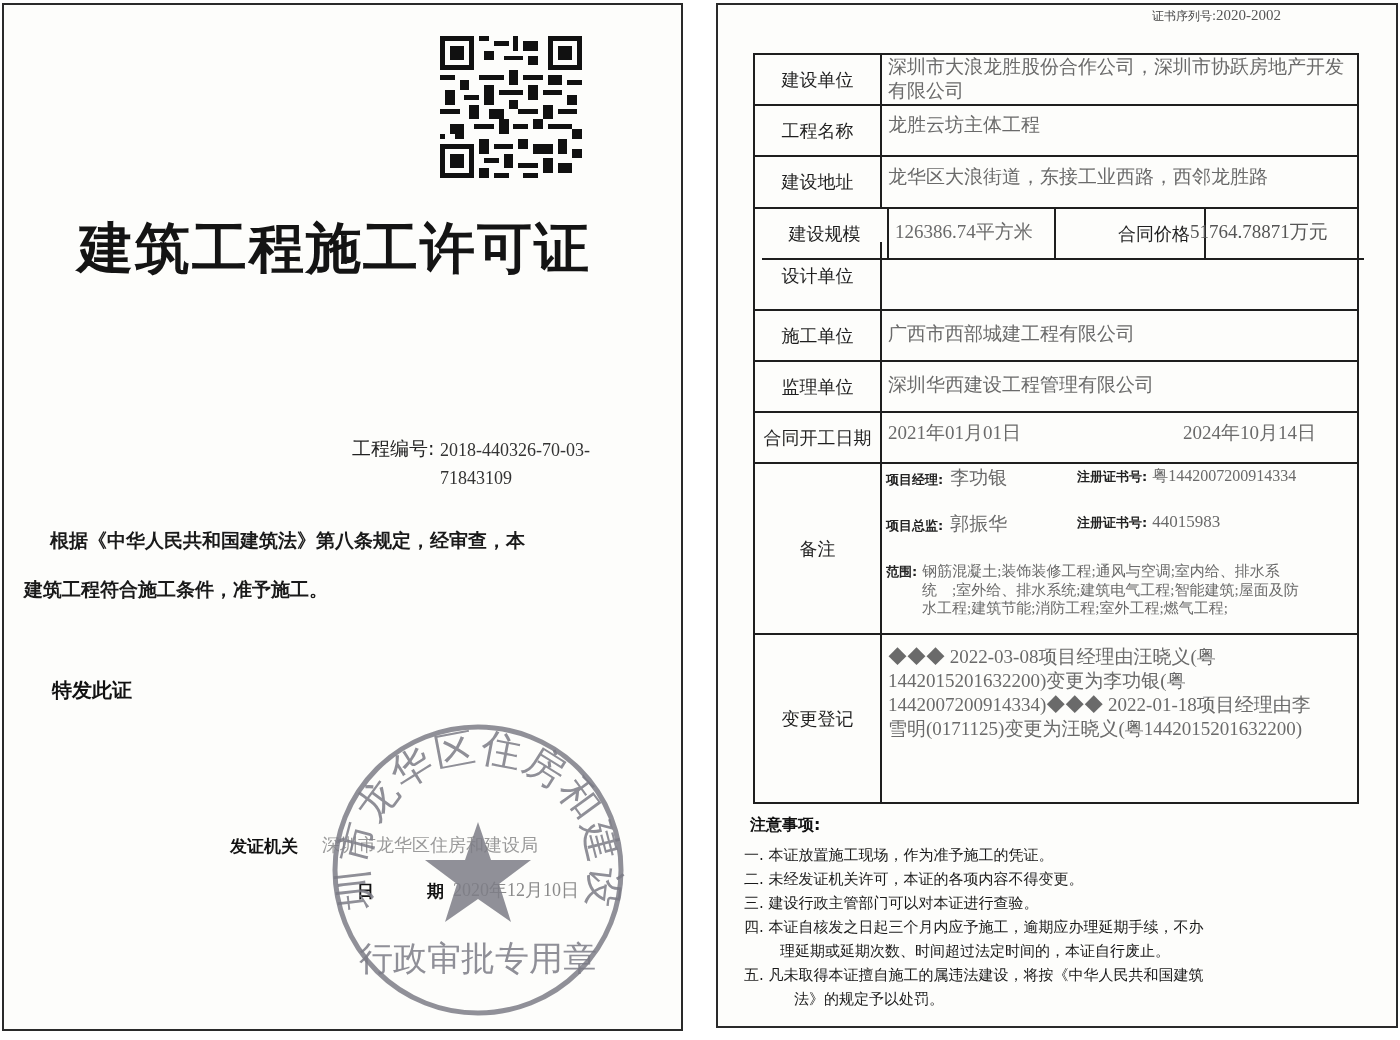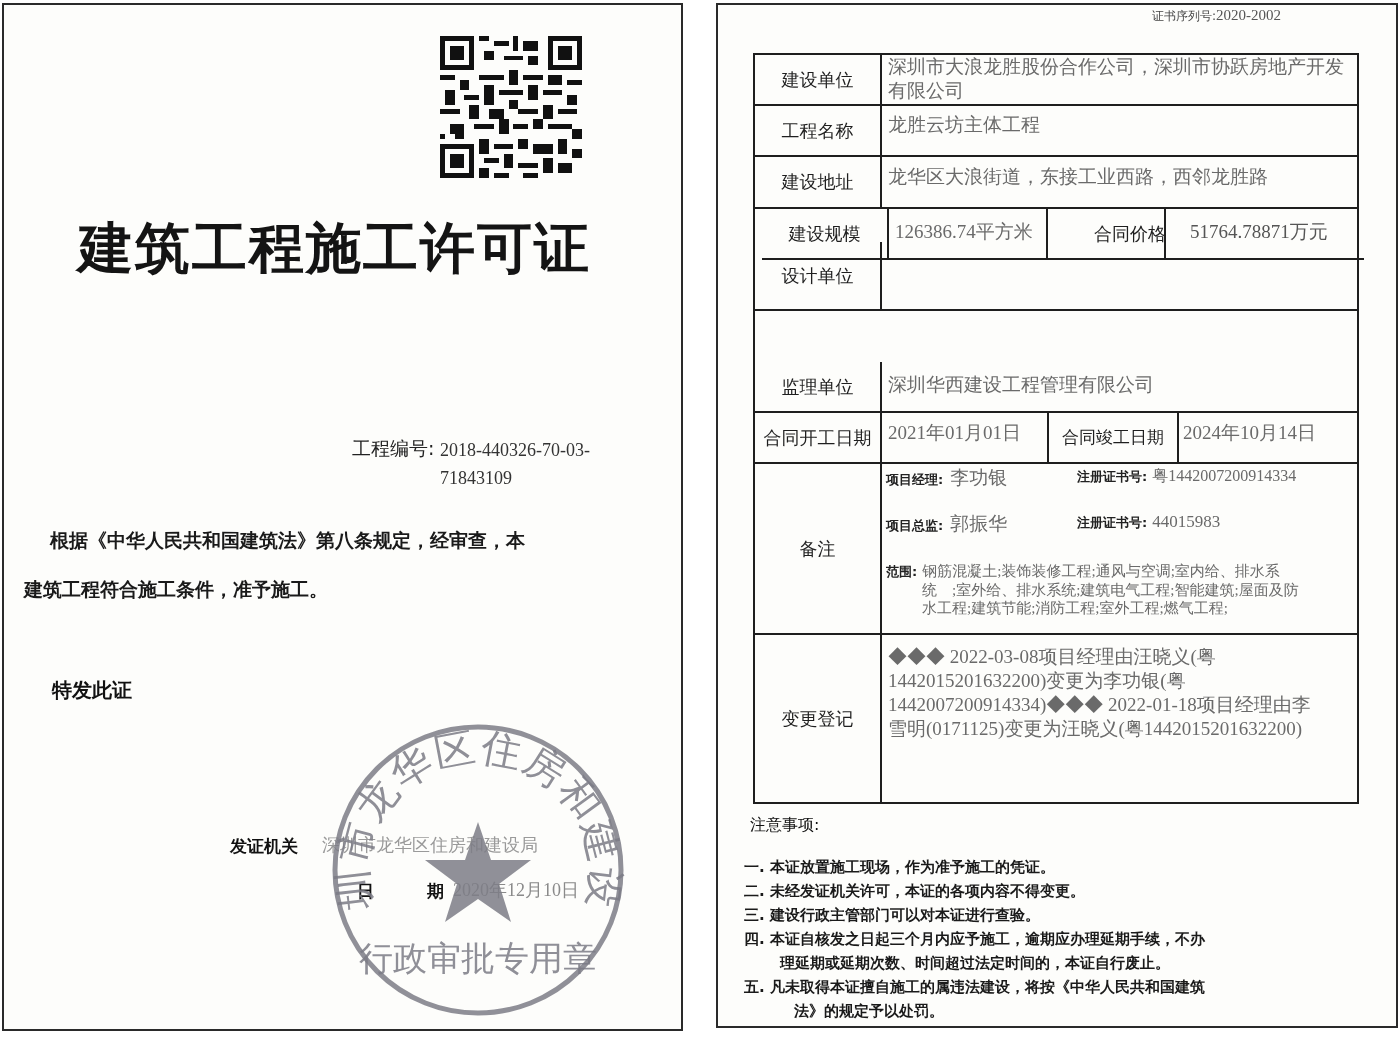--- a/index.html
+++ b/index.html
@@ -33,22 +33,22 @@
   .grid { position: absolute; left: 753px; top: 53px; width: 606px; height: 751px; border: 2px solid #1e1e1e; }
   .row { position: absolute; left: 0; width: 602px; border-bottom: 2px solid #1e1e1e; }
   .row:last-child { border-bottom: none; }
   .cell { position: absolute; top: 0; height: 100%; }
   .lbl { left: 0; width: 127px; border-right: 2px solid #1e1e1e; font-size: 18px; color: #1f1f1f; display: flex; align-items: center; justify-content: center; white-space: nowrap; }
   .val { font-family: "Liberation Serif", serif; font-size: 19px; color: #6a6a6a; padding: 0 4px; line-height: 24px; }
   .small-bold { font-family: "DejaVu Sans", sans-serif; font-size: 13px; font-weight: bold; color: #222; }
   .mid-lbl { border-right: 2px solid #1e1e1e; border-left: 2px solid #1e1e1e; font-size: 18px; color: #1f1f1f; display: flex; align-items: center; justify-content: center; white-space: nowrap; }
 
   .notes { position: absolute; left: 744px; top: 815px; width: 620px; }
-  .notes-title { font-size: 16px; font-weight: normal; margin-bottom: 19px; margin-left: 6px; }
-  .note { font-size: 15px; font-weight: bold; color: #1a1a1a; line-height: 24px; white-space: nowrap; }
+  .notes-title { font-size: 16px; font-weight: bold; margin-bottom: 7px; margin-left: 6px; }
+  .note { font-size: 15px; font-weight: normal; color: #1a1a1a; line-height: 24px; white-space: nowrap; }
   .note.indent { padding-left: 36px; }
   .note.indent2 { padding-left: 50px; }
 </style>
 </head>
 <body>
 
 <div id="left-panel" class="panel"></div>
 
 <svg class="qr" viewBox="0 0 29 29" shape-rendering="crispEdges">
   <rect width="29" height="29" fill="#fdfdfb"></rect>
@@ -162,34 +162,37 @@
     <div class="cell lbl">工程名称</div>
     <div class="cell val" style="left:129px;width:473px;padding-top:7px;">龙胜云坊主体工程</div>
   </div>
   <div class="row" style="top:102px;height:52px;">
     <div class="cell lbl">建设地址</div>
     <div class="cell val" style="left:129px;width:473px;padding-top:8px;">龙华区大浪街道，东接工业西路，西邻龙胜路</div>
   </div>
   <div class="row" style="top:154px;height:51px;margin-left:7px;">
     <div class="cell lbl">建设规模</div>
     <div class="cell val" style="left:129px;width:163px;padding-top:11px;">126386.74平方米</div>
-    <div class="cell mid-lbl" style="left:284px;width:120px;padding-left:48px;">合同价格</div>
+    <div class="cell mid-lbl" style="left:292px;width:152px;padding-left:48px;">合同价格</div>
     <div class="cell val" style="left:424px;width:178px;padding-top:11px;color:#555;">51764.78871万元</div>
   </div>
   <div class="row" style="top:187px;height:69px;">
     <div class="cell lbl">设计单位</div>
+  </div>
+  <div class="row" style="top:256px;height:51px;">
+    <div class="cell lbl">施工单位</div>
+    <div class="cell val" style="left:129px;width:473px;padding-top:11px;">广西市西部城建工程有限公司</div>
   </div>
   <div class="row" style="top:307px;height:51px;">
     <div class="cell lbl">监理单位</div>
     <div class="cell val" style="left:129px;width:473px;padding-top:11px;">深圳华西建设工程管理有限公司</div>
   </div>
   <div class="row" style="top:358px;height:51px;">
     <div class="cell lbl">合同开工日期</div>
     <div class="cell val" style="left:129px;width:163px;padding-top:8px;">2021年01月01日</div>
-    <div class="cell mid-lbl" style="left:292px;width:132px;font-size:17px;">合同竣工日期</div>
     <div class="cell val" style="left:424px;width:178px;padding-top:8px;">2024年10月14日</div>
   </div>
   <div class="row" style="top:409px;height:171px;">
     <div class="cell lbl">备注</div>
     <div class="cell" style="left:129px;width:473px;">
       <div style="position:absolute;left:2px;top:2px;white-space:nowrap;">
         <span class="small-bold">项目经理:</span>
         <span class="val" style="padding:0 0 0 2px;">李功银</span>
       </div>
       <div style="position:absolute;left:193px;top:0px;white-space:nowrap;">

